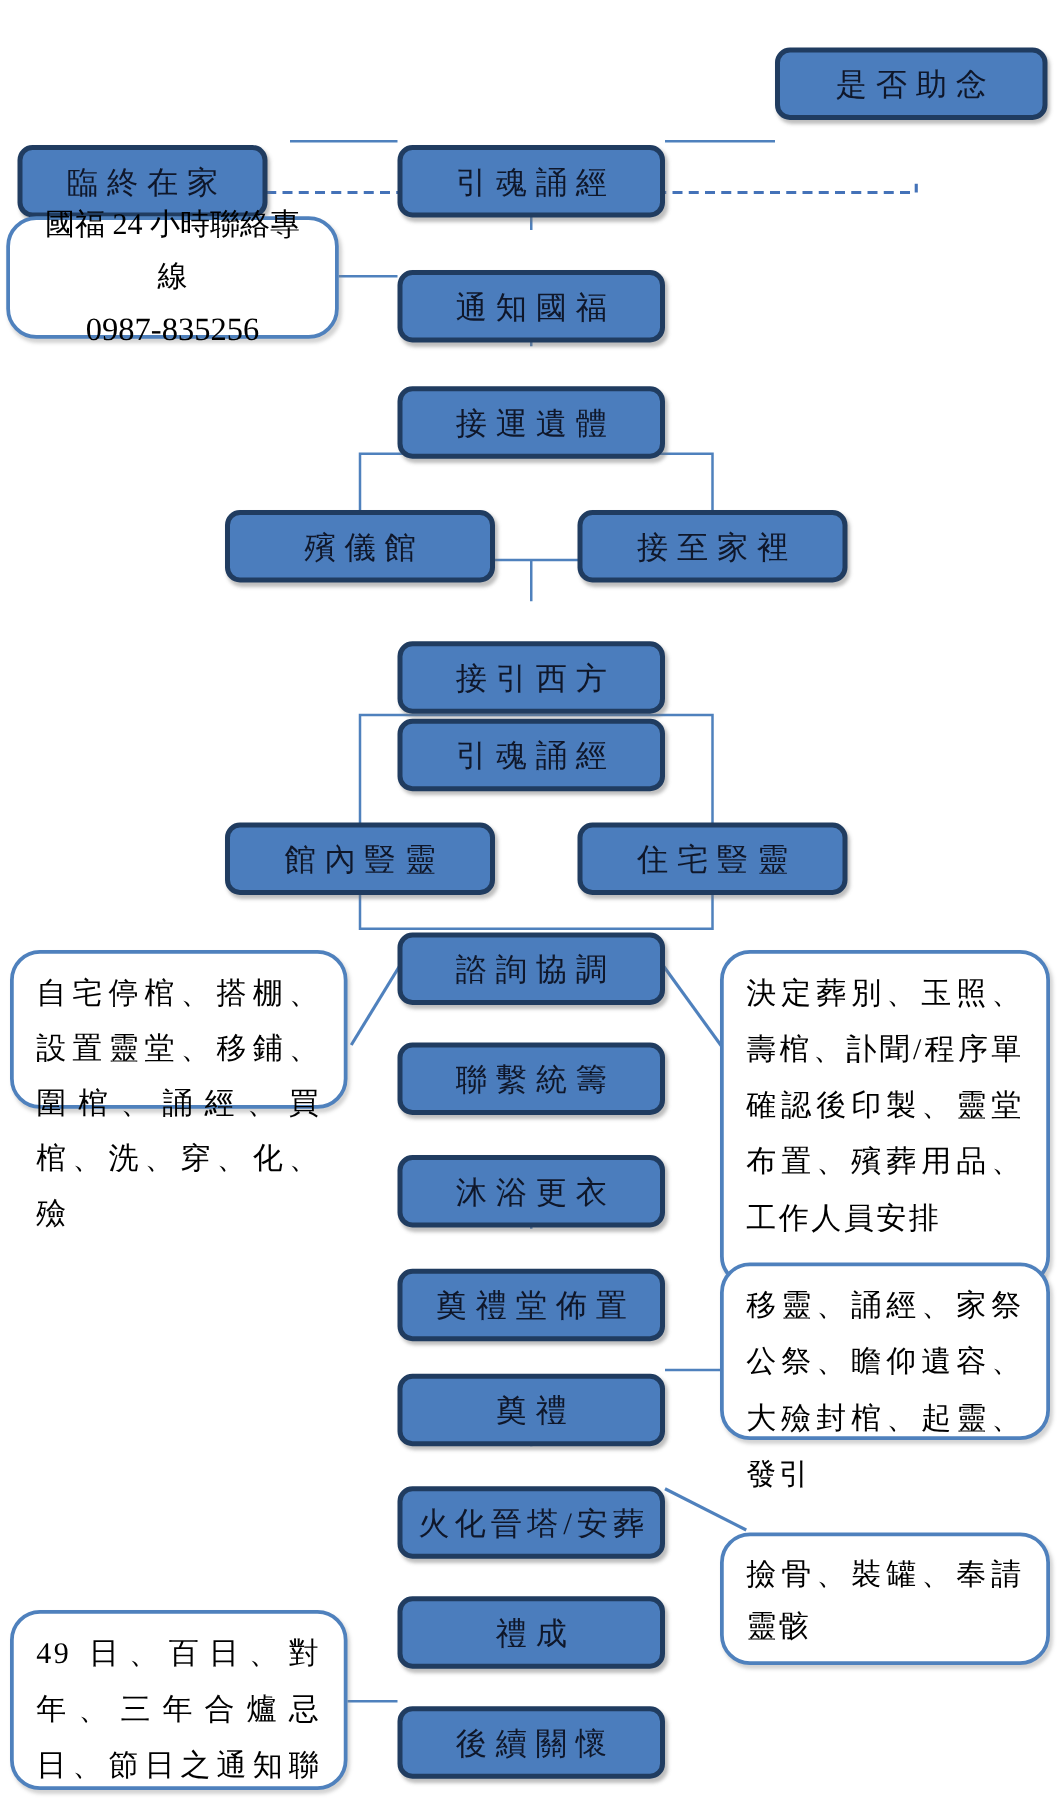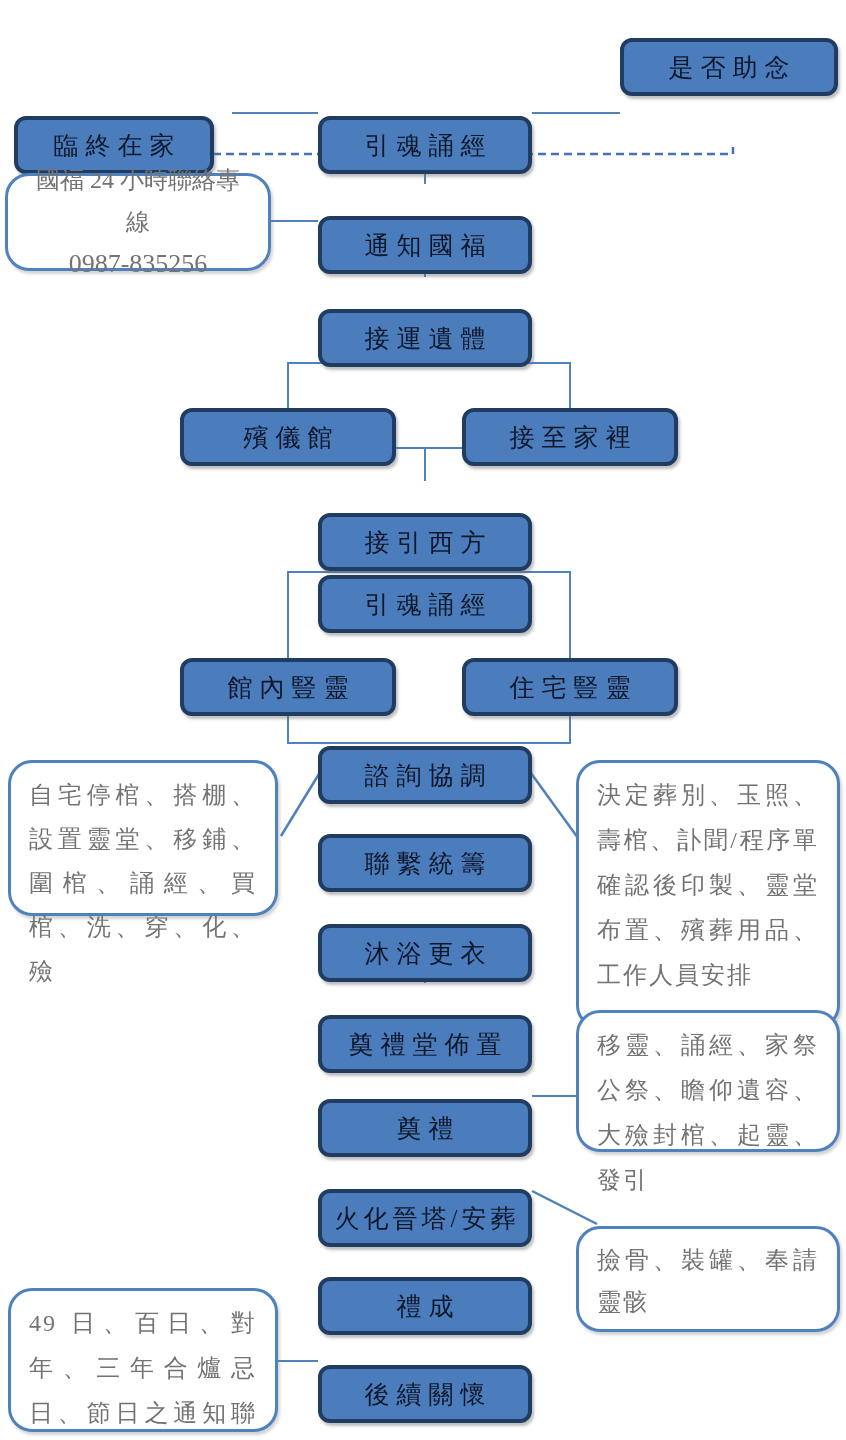--- a/index.html
+++ b/index.html
@@ -27,21 +27,21 @@
     z-index:2;
     margin-top:32px;
   }
   .callout{
     position:absolute;
     box-sizing:border-box;
     background:#ffffff;
     border:3px solid #4f81bd;
     border-radius:24px;
     box-shadow:2px 3px 3px rgba(130,130,130,.35);
-    color:#737373;
+    color:#000000;
     font-size:24px;
     z-index:2;
     padding:10px 18px;
   }
   .callout .body{
     text-align:justify;
     text-justify:inter-ideograph;
     letter-spacing:2px;
   }
   .callout.center{
@@ -112,21 +112,21 @@
   <div class="node" style="left:318px;top:1067px;width:214px;height:58px">奠禮</div>
   <div class="node" style="left:318px;top:1157px;width:214px;height:58px;letter-spacing:4px;text-indent:4px">火化晉塔/安葬</div>
   <div class="node" style="left:318px;top:1245px;width:214px;height:58px">禮成</div>
   <div class="node" style="left:318px;top:1333px;width:214px;height:58px">後續關懷</div>
 
   <div class="callout center" style="left:5px;top:173px;width:266px;height:98px">
     <div class="hot1">國福 24 小時聯絡專線</div>
     <div class="hot2">0987-835256</div>
   </div>
 
-  <div class="callout lh44" style="left:8px;top:760px;width:270px;height:156px">
+  <div class="callout lh44" style="left:8px;top:760px;width:270px;height:127px">
     <div class="body">自宅停棺、搭棚、設置靈堂、移鋪、圍棺、誦經、買棺、洗、穿、化、殮</div>
   </div>
 
   <div class="callout lh45" style="left:576px;top:760px;width:264px;height:269px">
     <div class="body">決定葬別、玉照、壽棺、訃聞/程序單確認後印製、靈堂布置、殯葬用品、工作人員安排</div>
   </div>
 
   <div class="callout lh45" style="left:576px;top:1010px;width:264px;height:142px">
     <div class="body">移靈、誦經、家祭公祭、瞻仰遺容、大殮封棺、起靈、發引</div>
   </div>

